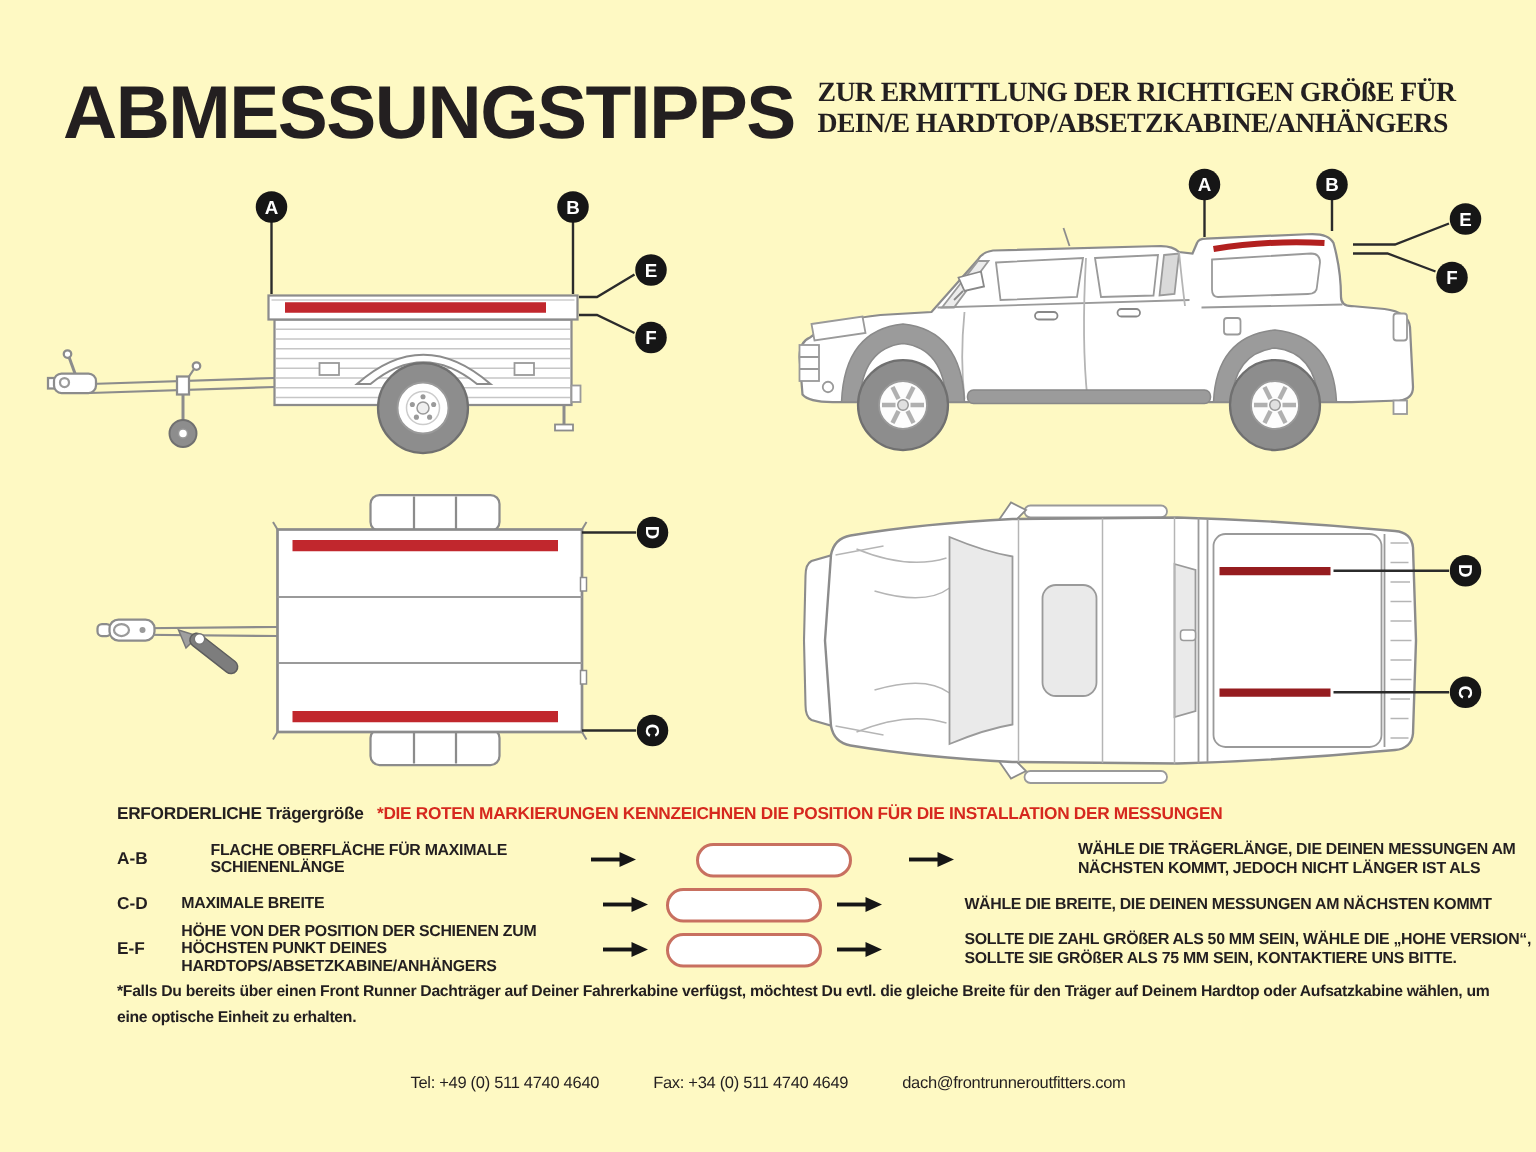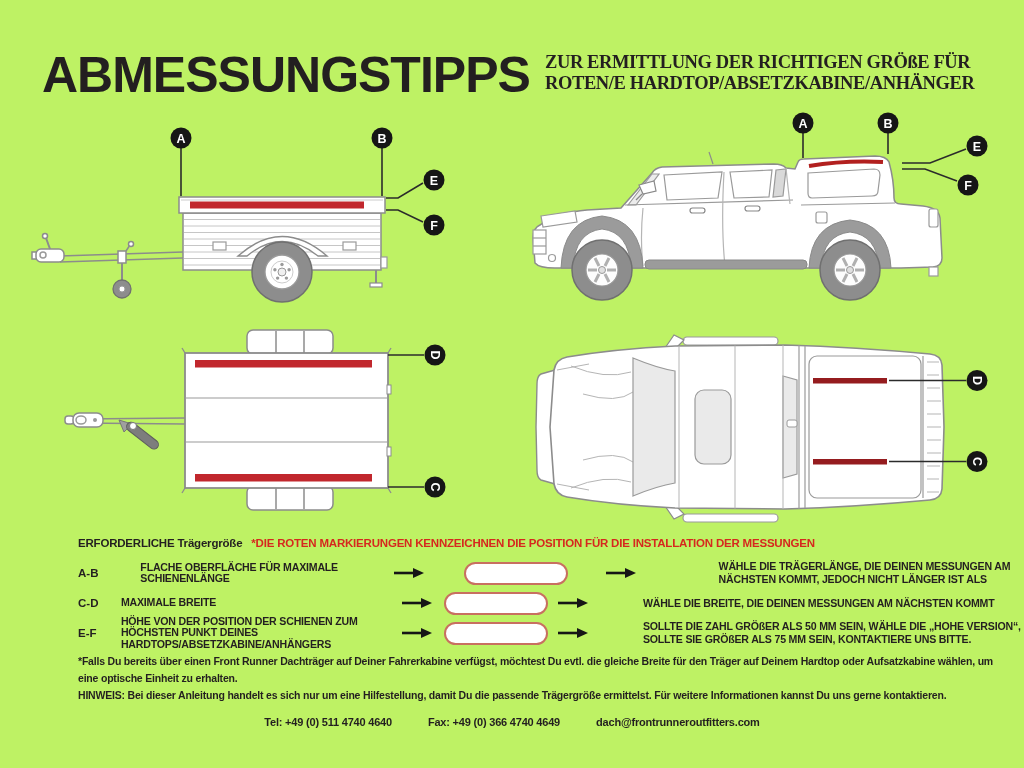--- a/index.html
+++ b/index.html
@@ -1,18 +1,18 @@
 <!DOCTYPE html>
 <html><head>
 <meta charset="utf-8">
 <style>
   * { margin:0; padding:0; box-sizing:border-box; }
   html,body { width:1024px; height:768px; background:#ffffff; overflow:hidden;
               font-family:"Liberation Sans","DejaVu Sans",sans-serif; color:#231f20; }
-  .page { position:relative; width:1024px; height:768px; background:#bef264; }
+  .page { position:relative; width:1024px; height:768px; background:#fef9c3; }
 
   .title { position:absolute; left:42px; top:46px; font-size:50px; font-weight:bold;
            letter-spacing:-1px; color:#231f20; }
   .subtitle { position:absolute; left:545px; top:52px; font-size:18.5px; font-weight:bold;
               line-height:21px; letter-spacing:-0.4px;font-family:Liberation Serif, serif; }
 
   .diag { position:absolute; }
   svg text.mk { font-family:"Liberation Sans","DejaVu Sans",sans-serif; font-weight:bold;
                 font-size:12.5px; fill:#ffffff; text-anchor:middle; }
 
@@ -30,31 +30,31 @@
   .arrow2 { margin-right:10px; }
   .mresult { width:400px; font-size:10.6px; font-weight:bold; line-height:13px;
              letter-spacing:-0.2px;margin-left:45px; }
 
   .foot1 { position:absolute; top:653px; left:78px; width:916px; font-size:10.5px;
            font-weight:bold; line-height:17px; letter-spacing:-0.2px; }
   .foot2 { position:absolute; top:689px; left:78px; width:916px; font-size:10.5px;
            font-weight:bold; letter-spacing:-0.2px; }
   .contact { position:absolute; top:716px; left:0; width:1024px; display:flex;
              justify-content:center; gap:36px; font-size:11px;
-             font-weight:bold; letter-spacing:-0.2px; }
+             font-weight:normal; letter-spacing:-0.2px; }
 </style>
 </head>
 <body>
 
 <div class="page">
 
   <div class="title">ABMESSUNGSTIPPS</div>
   <div class="subtitle">
     <div>ZUR ERMITTLUNG DER RICHTIGEN GRÖßE FÜR</div>
-    <div>ROTEN/E HARDTOP/ABSETZKABINE/ANHÄNGER</div>
+    <div>DEIN/E HARDTOP/ABSETZKABINE/ANHÄNGERS</div>
   </div>
 
   <svg class="diag" style="left:30px;top:123px;" width="440" height="205" viewBox="0 0 440 205">
     <g stroke="#8c8c8c" stroke-width="1.5" fill="#ffffff">
       <line x1="153" y1="129" x2="30" y2="133"></line>
       <line x1="153" y1="135" x2="30" y2="139"></line>
       <rect x="2" y="129" width="6" height="7"></rect>
       <rect x="6" y="126" width="28" height="13" rx="5"></rect>
       <circle cx="13" cy="132" r="3" stroke="#9a9a9a"></circle>
       <line x1="20" y1="126" x2="16" y2="115" stroke-width="2"></line>
@@ -362,21 +362,20 @@
       </svg>
     <span class="oval"></span>
     <svg class="arrow arrow2" viewBox="0 0 30 10">
         <line x1="0" y1="5" x2="20" y2="5" stroke="#161616" stroke-width="2.6"></line>
         <polygon points="19,0 30,5 19,10" fill="#161616"></polygon>
       </svg>
     <span class="mresult">SOLLTE DIE ZAHL GRÖßER ALS 50 MM SEIN, WÄHLE DIE „HOHE VERSION“, SOLLTE SIE GRÖßER ALS 75 MM SEIN, KONTAKTIERE UNS BITTE.</span>
   </div>
 
   <div class="foot1">*Falls Du bereits über einen Front Runner Dachträger auf Deiner Fahrerkabine verfügst, möchtest Du evtl. die gleiche Breite für den Träger auf Deinem Hardtop oder Aufsatzkabine wählen, um eine optische Einheit zu erhalten.</div>
-  <div class="foot2">HINWEIS: Bei dieser Anleitung handelt es sich nur um eine Hilfestellung, damit Du die passende Trägergröße ermittelst. Für weitere Informationen kannst Du uns gerne kontaktieren.</div>
 
   <div class="contact">
     <span>Tel: +49 (0) 511 4740 4640</span>
-    <span>Fax: +49 (0) 366 4740 4649</span>
+    <span>Fax: +34 (0) 511 4740 4649</span>
     <span>dach@frontrunneroutfitters.com</span>
   </div>
 
 </div>
 
 </body></html>

